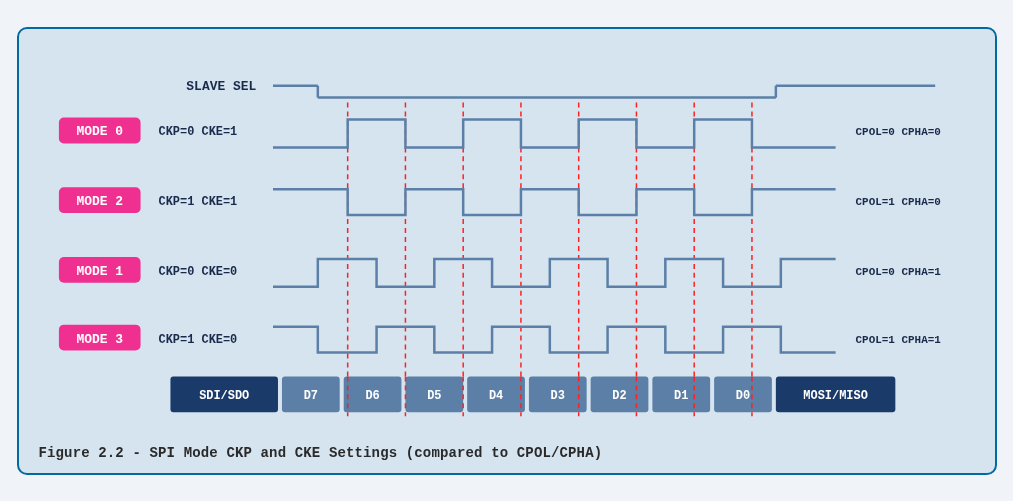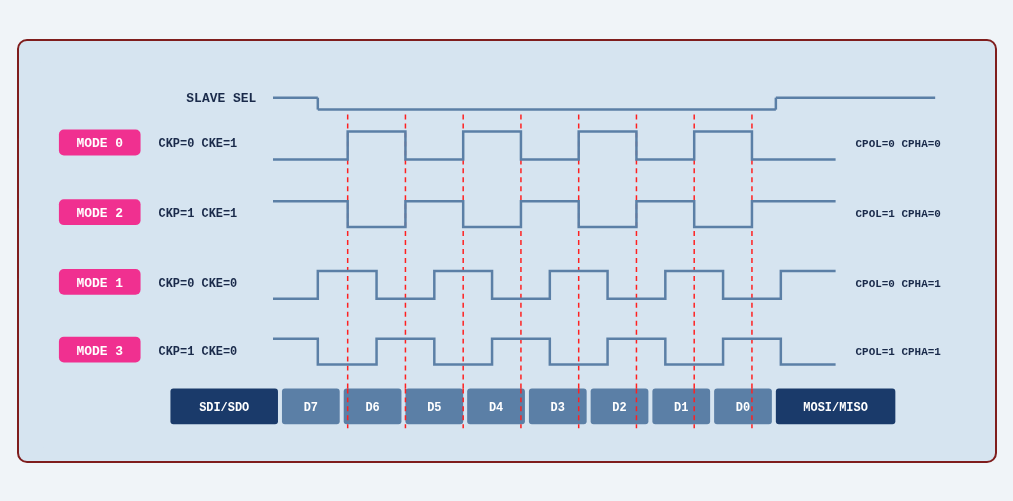--- a/index.html
+++ b/index.html
@@ -9,21 +9,21 @@
       background: #f0f4f8;
       font-family: 'Courier New', Courier, monospace;
       display: flex;
       flex-direction: column;
       align-items: center;
       justify-content: center;
     }
     .outer {
       width: 980px;
       background: #d6e4f0;
-      border: 2px solid #7f1d1d;
+      border: 2px solid #0369a1;
       border-radius: 10px;
       padding: 18px 20px 12px 20px;
     }
     .diagram {
       position: relative;
       width: 100%;
       height: 390px;
     }
     svg.diagram-svg {
       position: absolute;
@@ -135,13 +135,14 @@
       <line x1="310" y1="330" x2="310" y2="370" stroke="#ff2020" stroke-width="1.5" stroke-dasharray="5,4"></line>
       <line x1="368" y1="330" x2="368" y2="370" stroke="#ff2020" stroke-width="1.5" stroke-dasharray="5,4"></line>
       <line x1="426" y1="330" x2="426" y2="370" stroke="#ff2020" stroke-width="1.5" stroke-dasharray="5,4"></line>
       <line x1="484" y1="330" x2="484" y2="370" stroke="#ff2020" stroke-width="1.5" stroke-dasharray="5,4"></line>
       <line x1="542" y1="330" x2="542" y2="370" stroke="#ff2020" stroke-width="1.5" stroke-dasharray="5,4"></line>
       <line x1="600" y1="330" x2="600" y2="370" stroke="#ff2020" stroke-width="1.5" stroke-dasharray="5,4"></line>
       <line x1="658" y1="330" x2="658" y2="370" stroke="#ff2020" stroke-width="1.5" stroke-dasharray="5,4"></line>
       <line x1="716" y1="330" x2="716" y2="370" stroke="#ff2020" stroke-width="1.5" stroke-dasharray="5,4"></line>
     </svg>
   </div>
+  <div class="caption">Figure 2.2 - SPI Mode CKP and CKE Settings (compared to CPOL/CPHA)</div>
 </div>
 
 </body></html>

